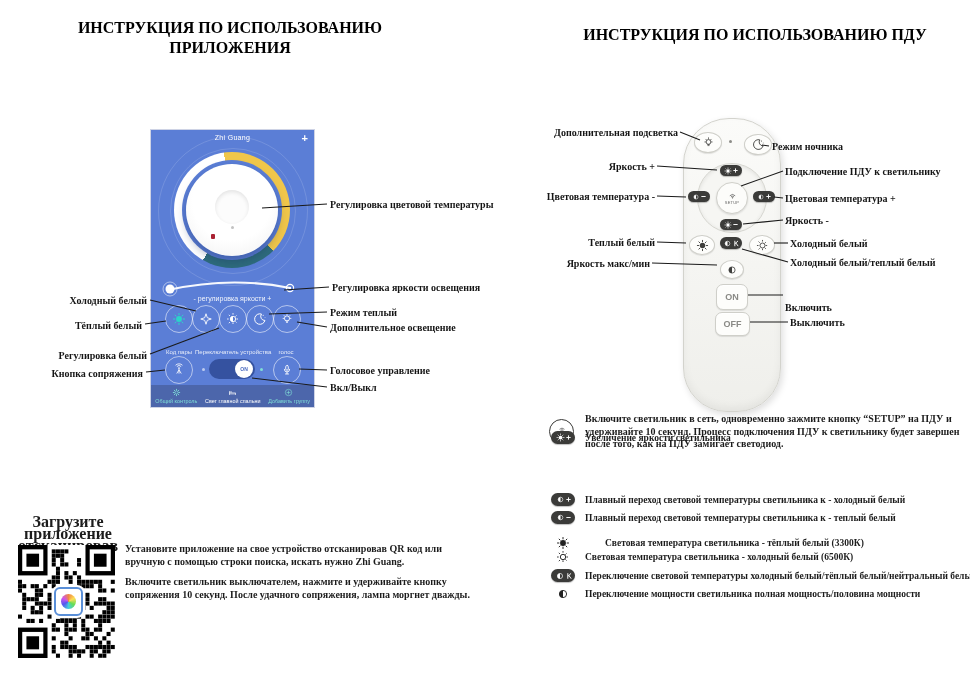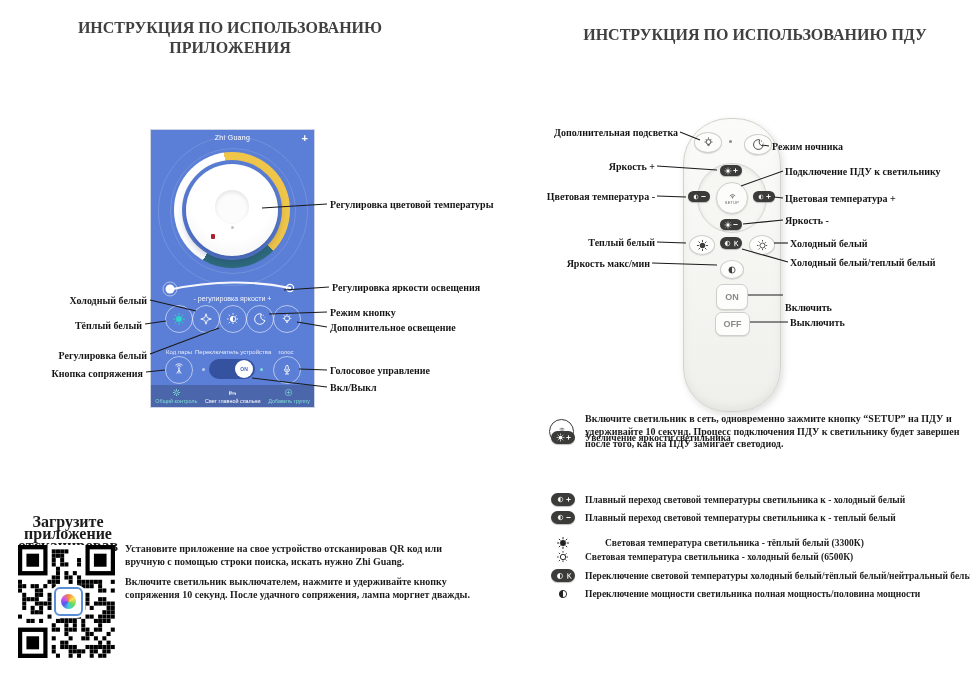--- a/index.html
+++ b/index.html
@@ -1,19 +1,19 @@
 <!DOCTYPE html>
 <html><head>
 <meta charset="utf-8">
 <style>
   html,body{margin:0;padding:0;background:#fff;}
   .page{position:relative;width:970px;height:678px;background:#fff;overflow:hidden;
         font-family:"Liberation Serif",serif;color:#1c1c1c;}
   .abs{position:absolute;}
-  .title{position:absolute;font-weight:bold;font-size:16px;line-height:20px;text-align:center;color:#404040;}
+  .title{position:absolute;font-weight:bold;font-size:16px;line-height:20px;text-align:center;color:#000000;}
   .lbl{position:absolute;font-weight:bold;font-size:10px;line-height:11px;white-space:nowrap;color:#151515;}
   .lbl.r{text-align:right;}
   .para{position:absolute;font-weight:bold;font-size:10px;line-height:12.5px;color:#1c1c1c;}
   
   .app{position:absolute;left:151px;top:130px;width:163px;height:277px;background:#5b7ed6;
        font-family:"Liberation Sans",sans-serif;box-shadow:0 0 0 1px rgba(60,80,150,.25);}
   .app-h{position:absolute;left:0;top:0;width:100%;height:16px;}
   .app-title{position:absolute;width:100%;top:4px;text-align:center;font-size:7px;color:#fff;letter-spacing:.3px;}
   .app-plus{position:absolute;right:6px;top:2px;font-size:11px;color:#fff;font-weight:bold;}
   .ringfaint{position:absolute;border:1px solid rgba(255,255,255,.14);border-radius:50%;}
@@ -301,21 +301,21 @@
       </div>
     </div>
   </div>
 
   <div class="lbl" style="left:330px;top:199px;">Регулировка цветовой температуры</div>
   <div class="lbl" style="left:332px;top:282px;">Регулировка яркости освещения</div>
   <div class="lbl r" style="left:0;width:147px;top:295px;">Холодный белый</div>
   <div class="lbl r" style="left:0;width:142px;top:320px;">Тёплый белый</div>
   <div class="lbl r" style="left:0;width:147px;top:350px;">Регулировка белый</div>
   <div class="lbl r" style="left:0;width:143px;top:368px;">Кнопка сопряжения</div>
-  <div class="lbl" style="left:330px;top:307px;">Режим кнопку</div>
+  <div class="lbl" style="left:330px;top:307px;">Режим теплый</div>
   <div class="lbl" style="left:330px;top:322px;">Дополнительное освещение</div>
   <div class="lbl" style="left:330px;top:365px;">Голосовое управление</div>
   <div class="lbl" style="left:330px;top:382px;">Вкл/Выкл</div>
 
   <div class="remote">
     <div class="rbtn oval" style="left:10px;top:13px;width:26px;height:19px;">
         <svg>
           <use href="#i-bulb"></use>
         </svg>
       </div>

